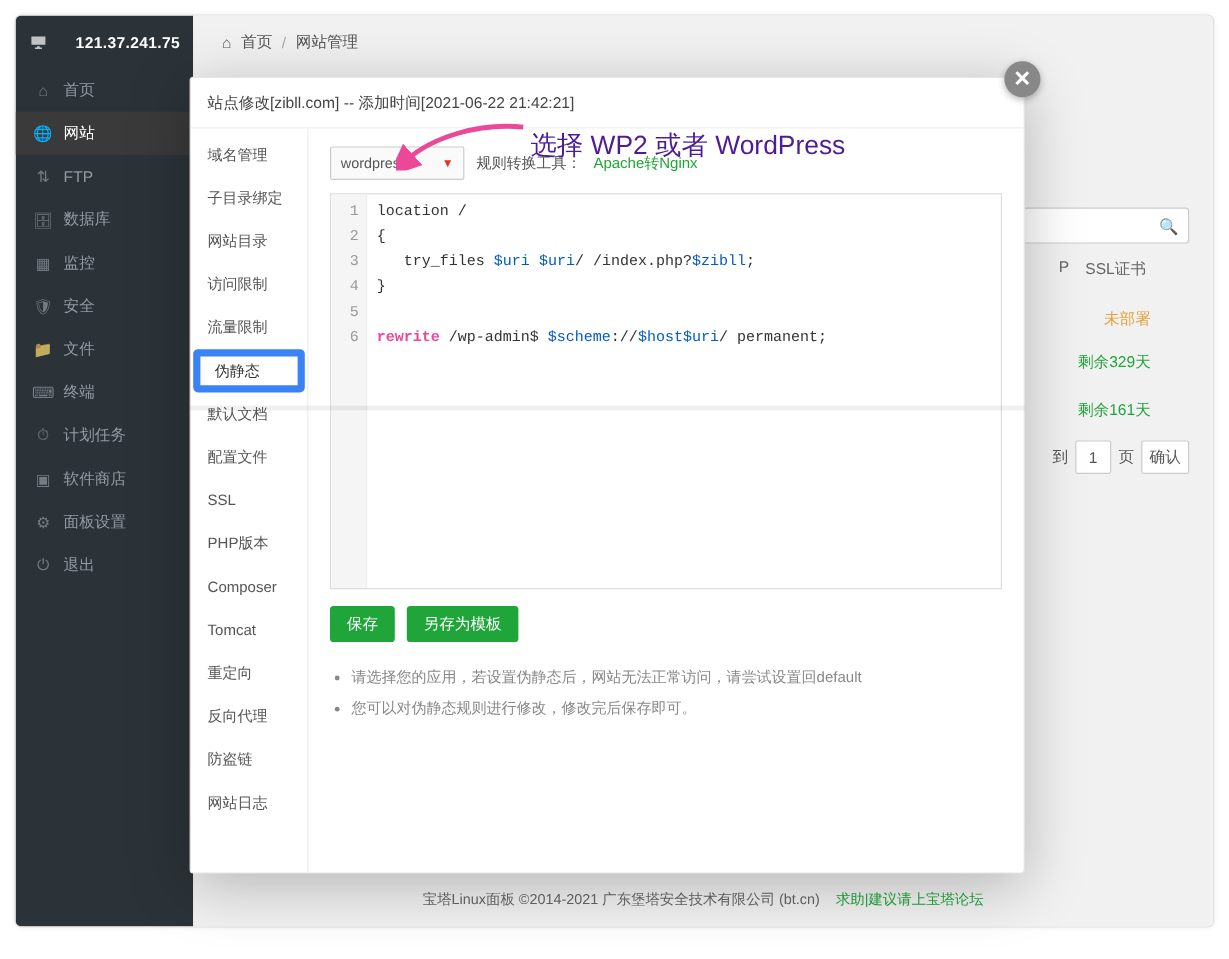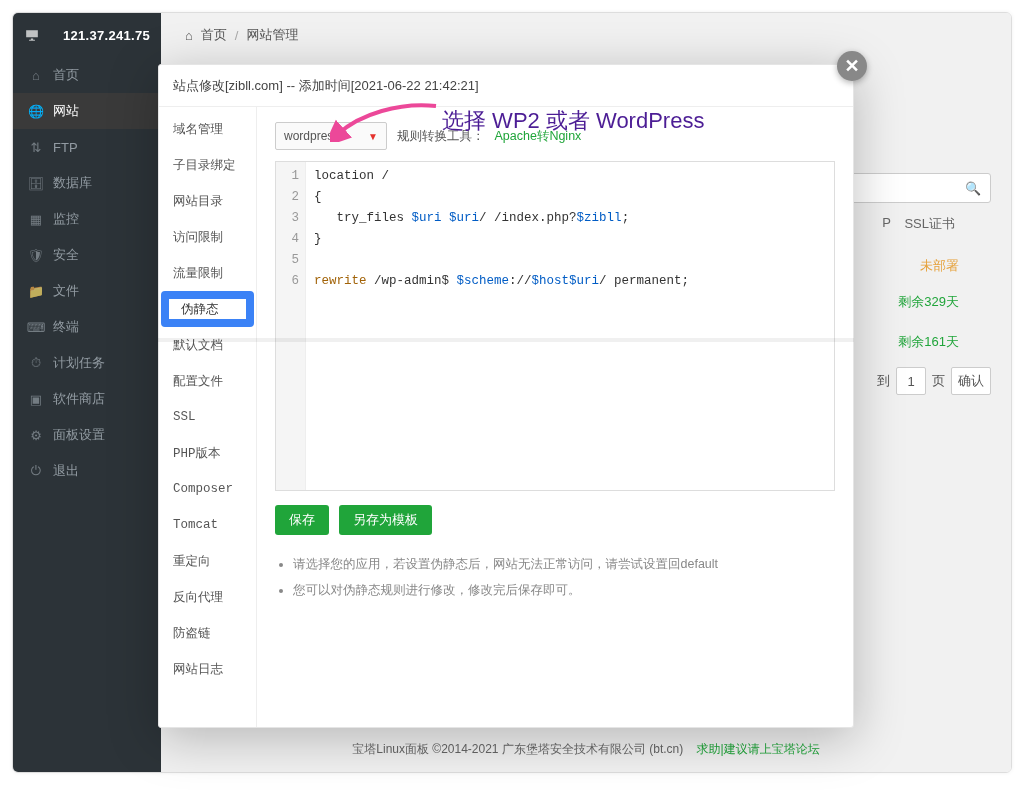--- a/index.html
+++ b/index.html
@@ -181,33 +181,32 @@
 }
 .modal-body {
   position: absolute;
   top: 42px; bottom: 0; left: 0; right: 0;
   display: flex;
 }
 .tab-col {
   width: 98px;
   border-right: 1px solid #eee;
   padding-top: 4px;
-  font-family: Liberation Mono, monospace;
 }
 .tab-item {
   height: 36px;
   display: flex;
   align-items: center;
   padding: 0 14px;
   font-size: 12.5px;
   color: #555;
   cursor: pointer;
 }
 .tab-item.active {
-  border: 8px solid #3b82f6;
+  border: 6px solid #3b82f6;
   border-radius: 4px;
   color: #333;
   margin: 0 2px;
   padding: 0 12px;
 }
 .content {
   flex: 1;
   padding: 14px 18px 18px 18px;
   position: relative;
 }
@@ -254,21 +253,21 @@
   border-right: 1px solid #eee;
 }
 .code {
   flex: 1;
   padding: 4px 8px 0 8px;
   line-height: 21px;
   color: #333;
   white-space: pre;
 }
 .tok-var { color: #005cc5; }
-.tok-rw { color: #a16207; }
+.tok-rw { color: #ec4899; font-weight: bold; }
 .btn-row { margin-top: 14px; display: flex; gap: 10px; }
 .btn-g {
   background: #20a53a;
   color: #fff;
   border: none;
   height: 30px;
   padding: 0 14px;
   font-size: 13px;
   border-radius: 3px;
   cursor: pointer;

